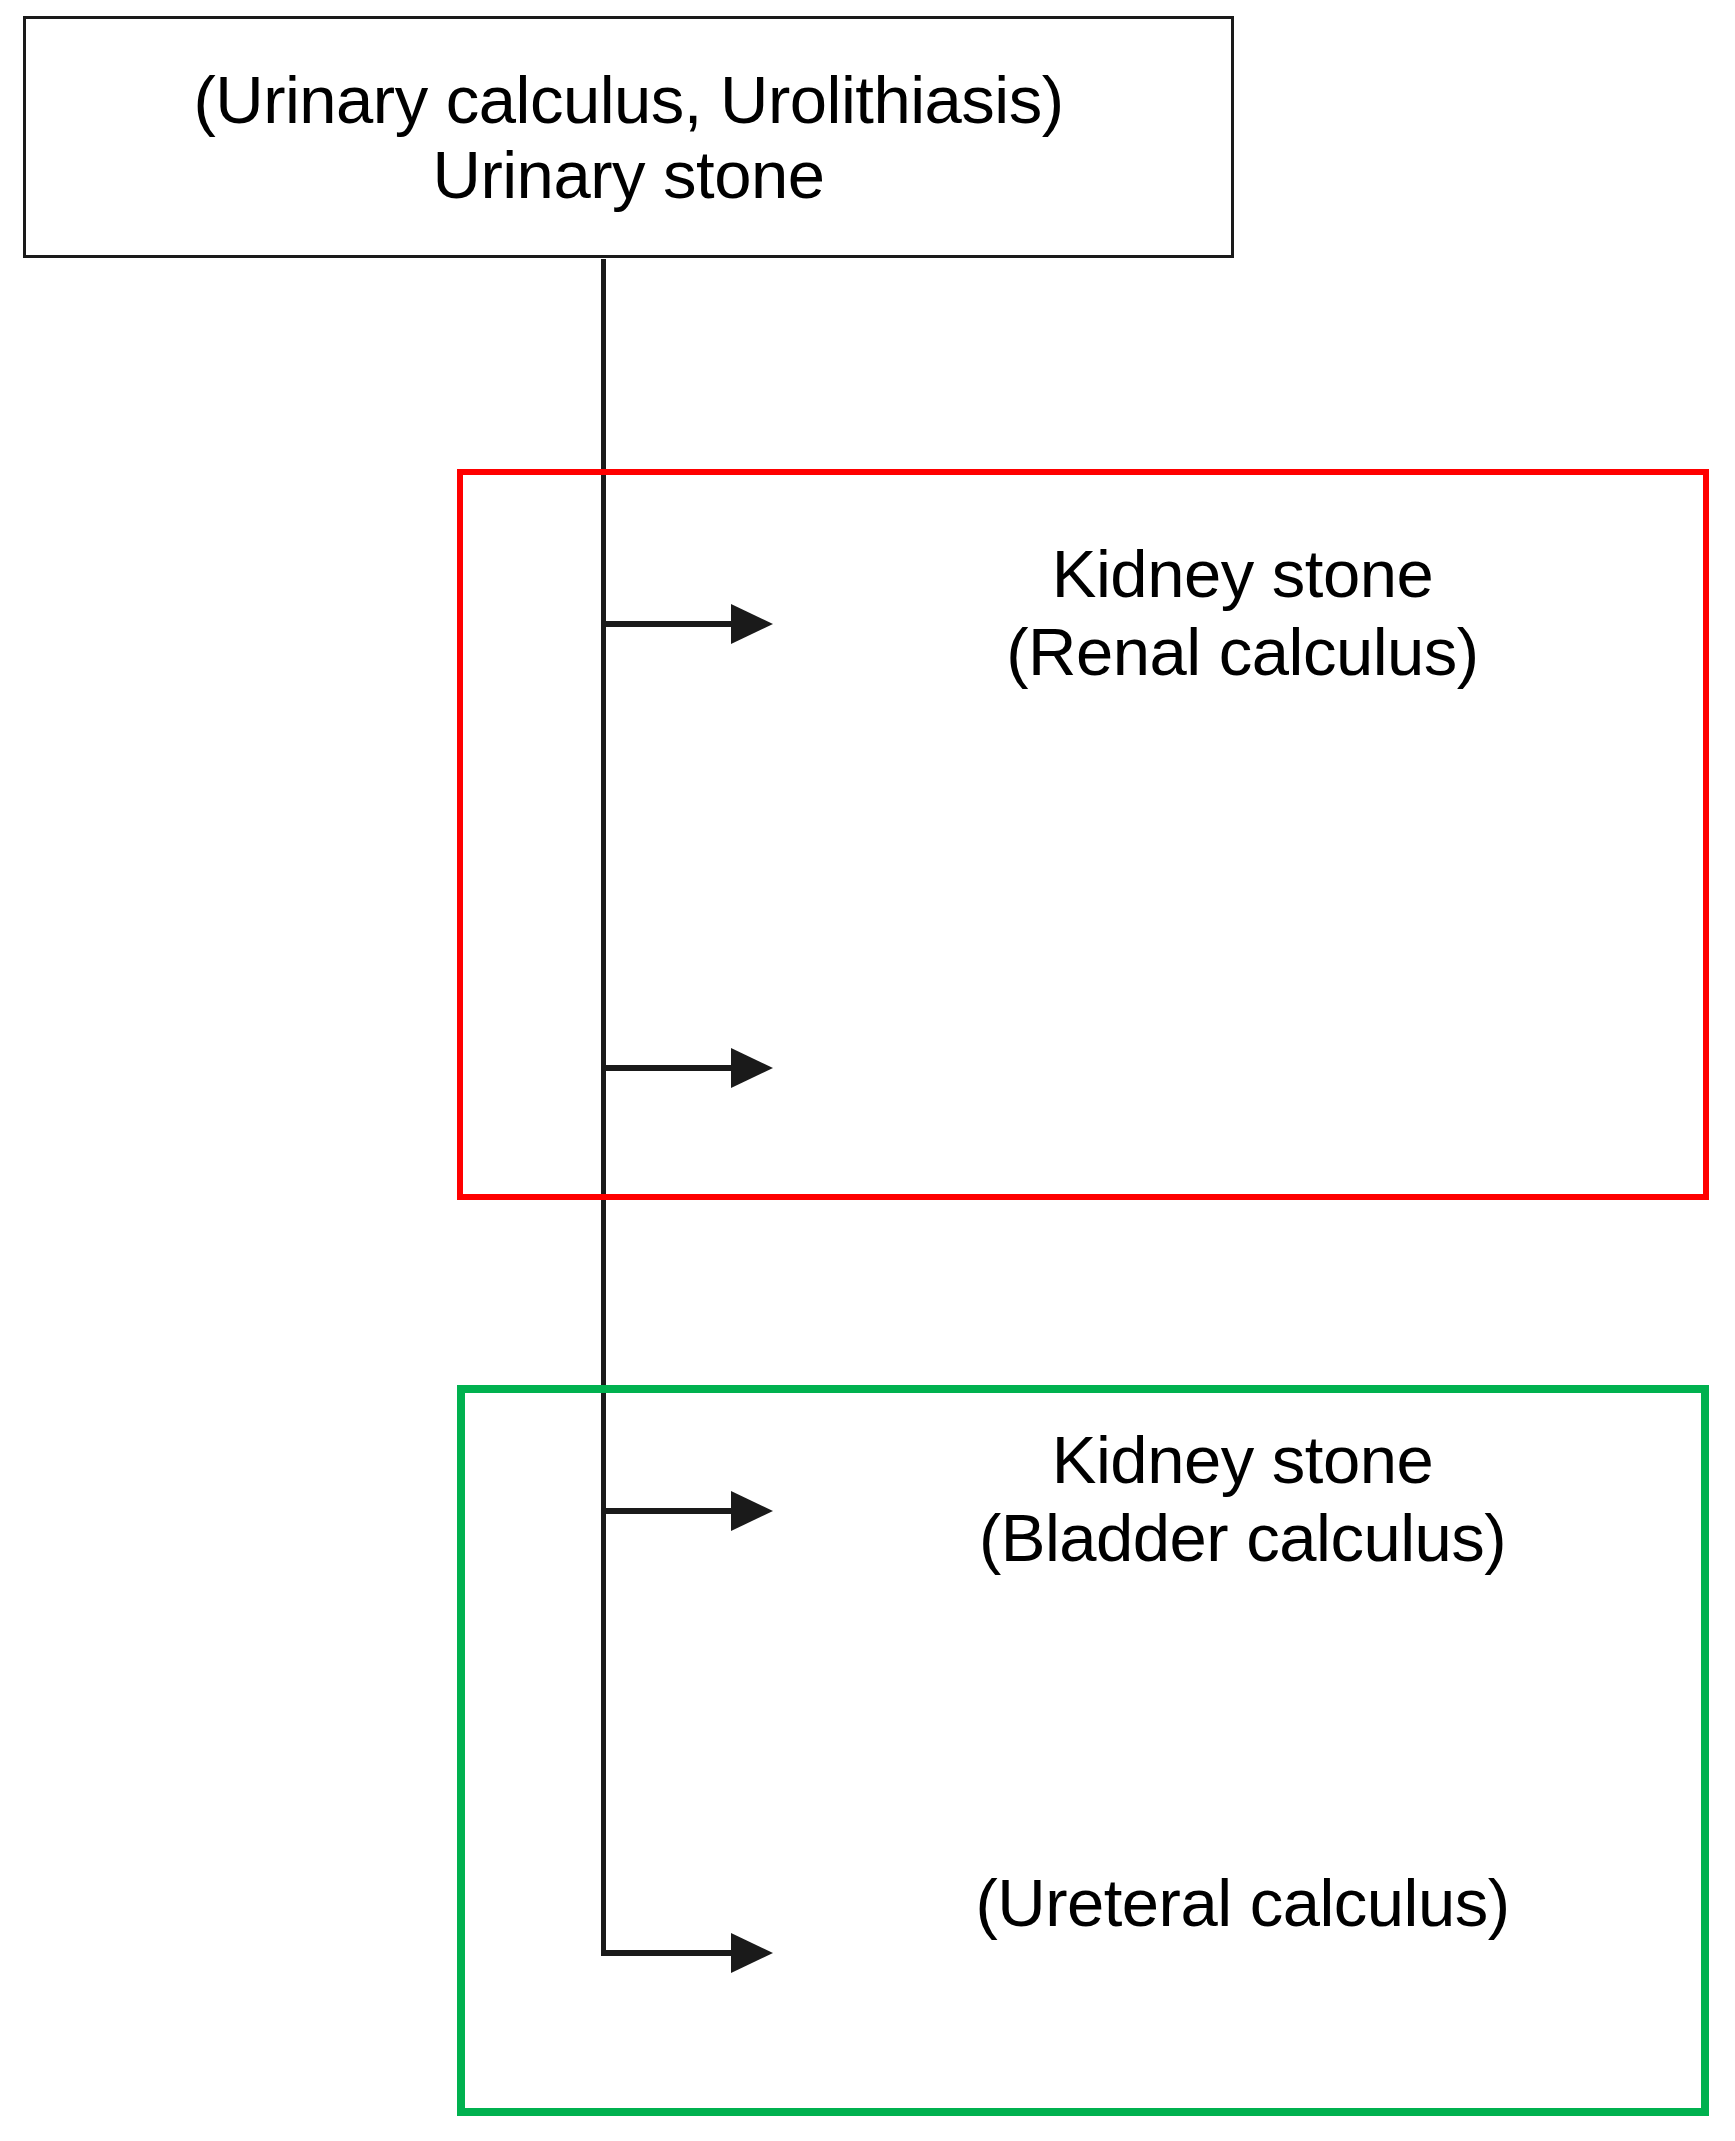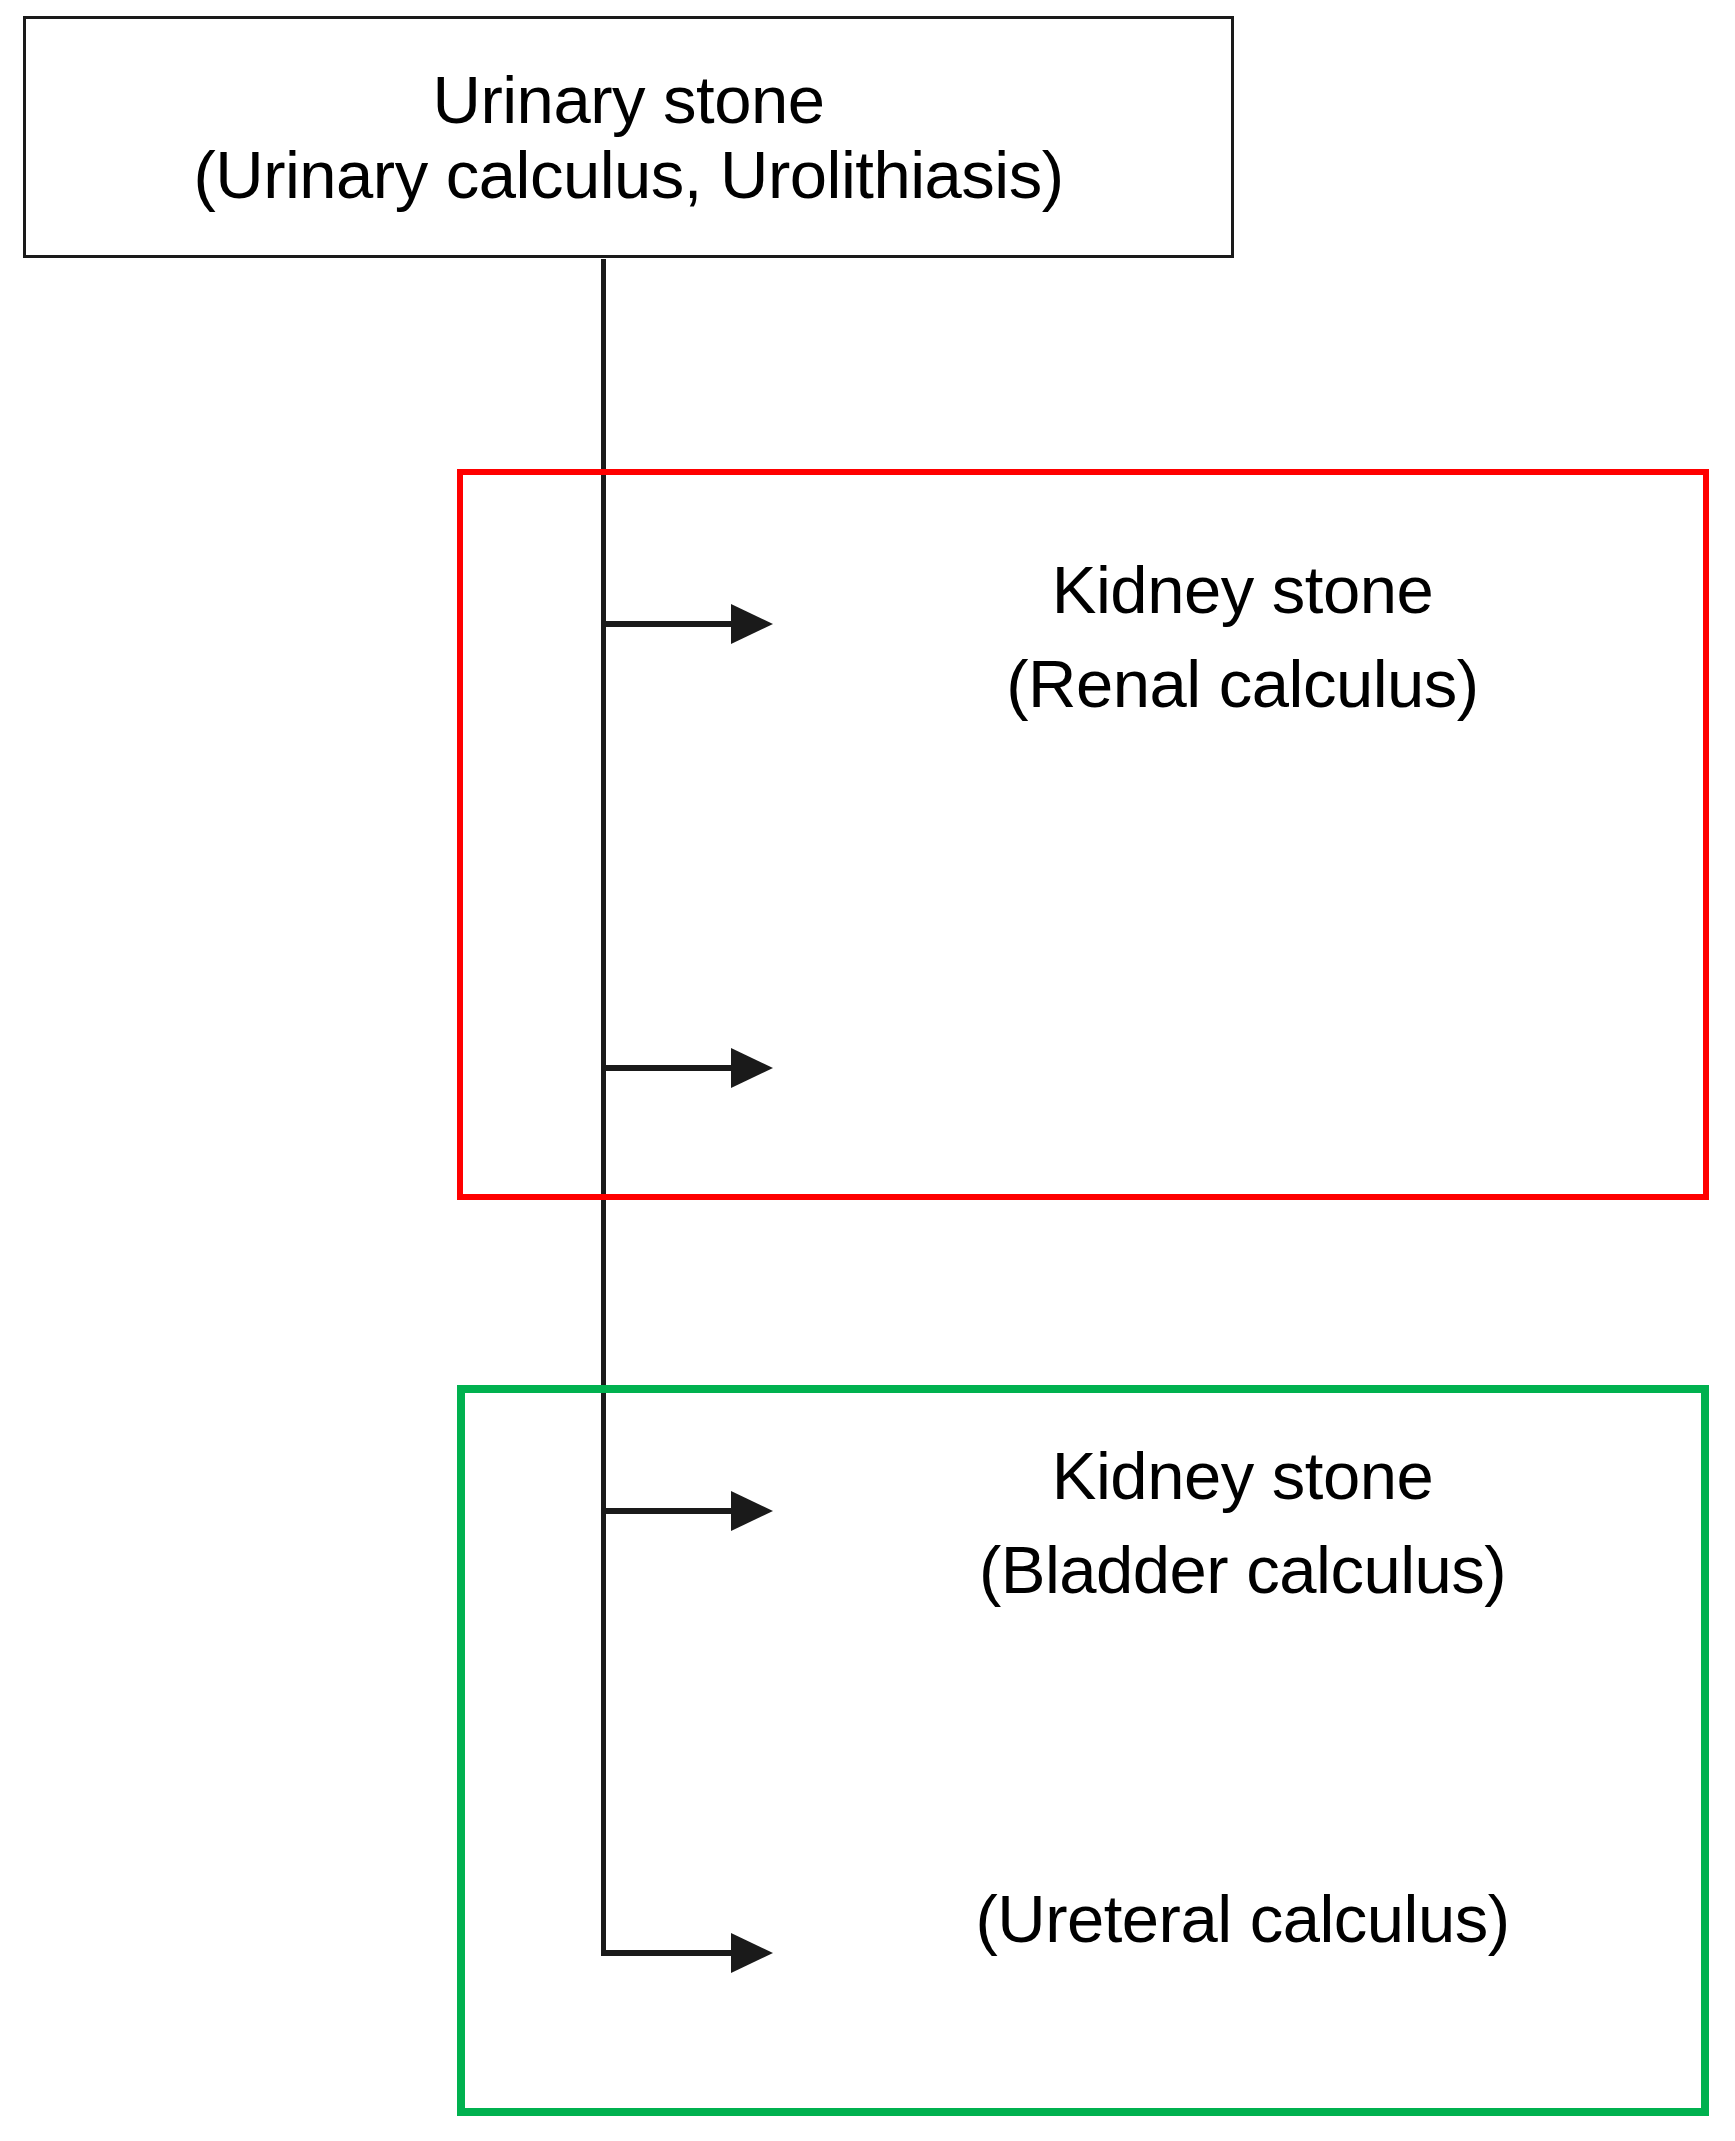--- a/index.html
+++ b/index.html
@@ -97,31 +97,30 @@
     text-align: center;
     font-size: 67px;
     line-height: 1.17;
     color: #000000;
     white-space: nowrap;
     letter-spacing: -0.5px;
   }
   .leaf-label .name,
   .leaf-label .alt {
     display: block;
-    margin-top: 16px;
   }
 </style>
 </head>
 <body>
 
 <div id="diagram-root">
 
   <div class="root-box">
+    <span class="root-line">(Urinary calculus, Urolithiasis)</span>
     <span class="root-line">Urinary stone</span>
-    <span class="root-line">(Urinary calculus, Urolithiasis)</span>
   </div>
 
   <div class="trunk-line"></div>
 
   <div class="group-box upper"></div>
 
   <div class="group-box lower"></div>
 
   <div class="branch" style="left:603px; top:621px; width:170px;">
     <div class="stem" style="width:130px;"></div>

